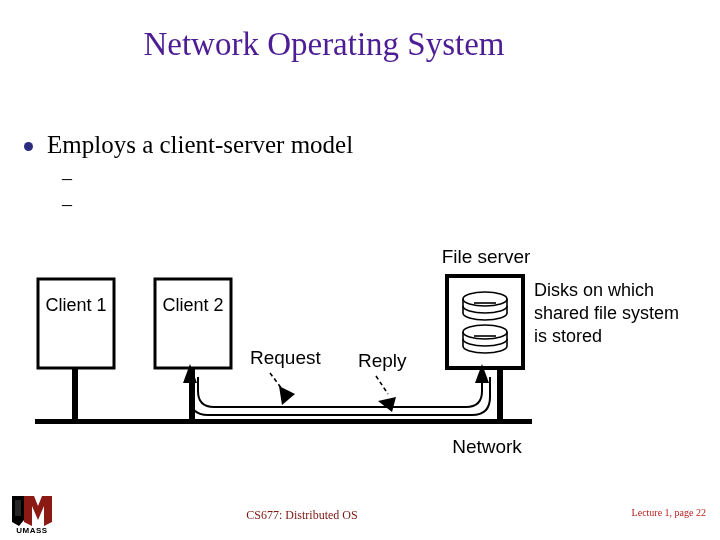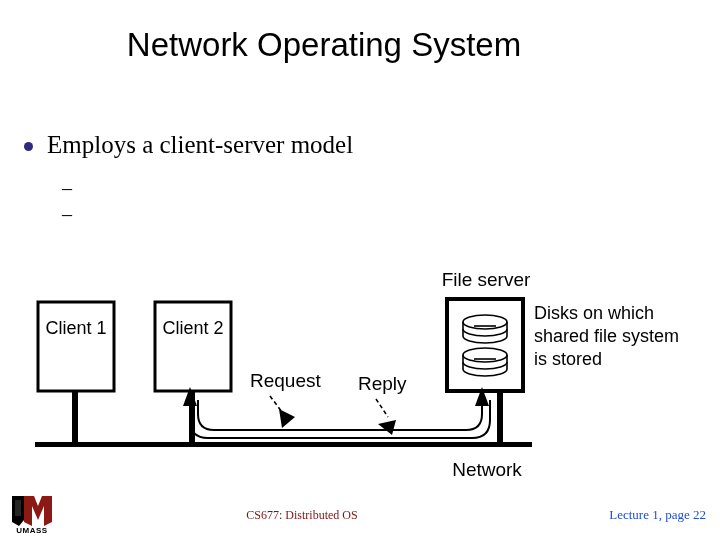--- a/index.html
+++ b/index.html
@@ -16,44 +16,44 @@
     font-family: "Liberation Serif", serif;
   }
 
   
   #slide-title {
     position: absolute;
     left: 0;
     top: 26px;
     width: 648px;
     text-align: center;
-    font-family: Liberation Sans, sans-serif;
+    font-family: Liberation Serif, serif;
     font-size: 33px;
     font-weight: normal;
-    color: #000000;
+    color: #4c1d95;
     letter-spacing: 0px;
     white-space: nowrap;
   }
 
   
   #bullet-block {
     position: absolute;
     left: 24px;
     top: 131px;
     width: 620px;
   }
   .bullet-l1 {
     position: relative;
     display: flex;
     align-items: flex-start;
     font-family: "Liberation Serif", serif;
     font-size: 25px;
     color: #000000;
     line-height: 1.14;
-    margin-bottom: 16px;
+    margin-bottom: 6px;
   }
   .bullet-dot {
     width: 9px;
     height: 9px;
     border-radius: 50%;
     background: #2b2b7f;
     margin-top: 11px;
     margin-right: 14px;
     flex: 0 0 auto;
   }
@@ -69,21 +69,21 @@
   }
   .dash {
     margin-right: 9px;
     flex: 0 0 auto;
   }
 
   
   #diagram {
     position: absolute;
     left: 0;
-    top: 254px;
+    top: 231px;
     width: 576px;
     height: 235px;
   }
   #diagram svg { display: block; }
 
   
   #footer {
     position: absolute;
     left: 0;
     top: 490px;
@@ -117,22 +117,22 @@
     font-family: "Liberation Serif", serif;
     font-size: 12px;
     color: #7b1510;
     white-space: nowrap;
   }
   #footer-page {
     position: absolute;
     right: 14px;
     top: 17px;
     font-family: "Liberation Serif", serif;
-    font-size: 13px;
-    color: #1d4ed8;
+    font-size: 10px;
+    color: #b91c1c;
     white-space: nowrap;
   }
 </style>
 </head>
 <body>
 
 <div id="slide">
 
   <div id="slide-title">Network Operating System</div>
 

